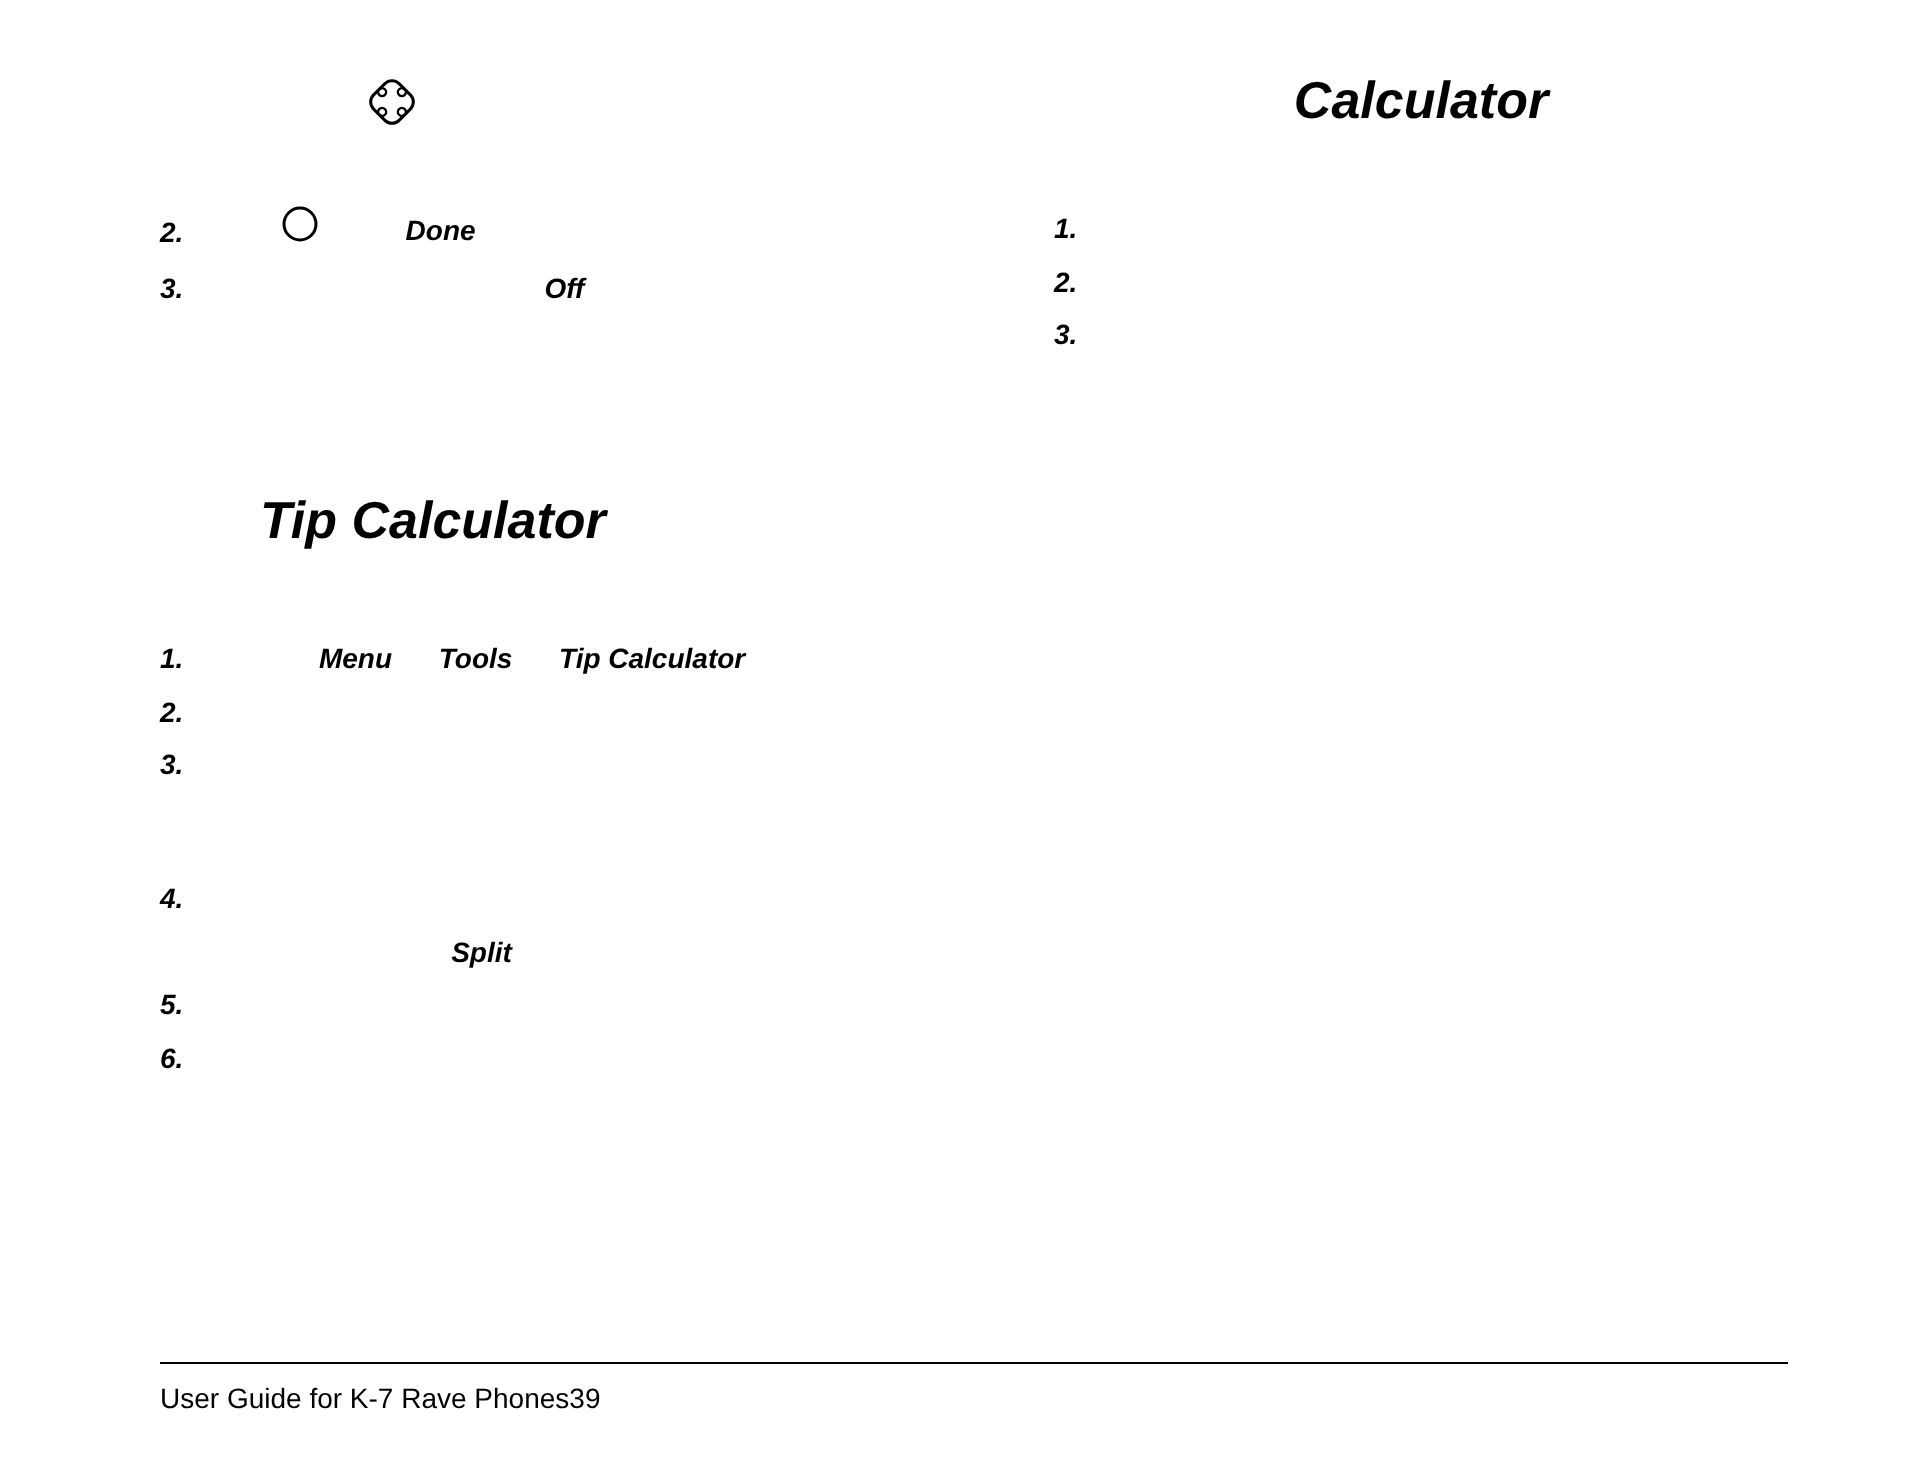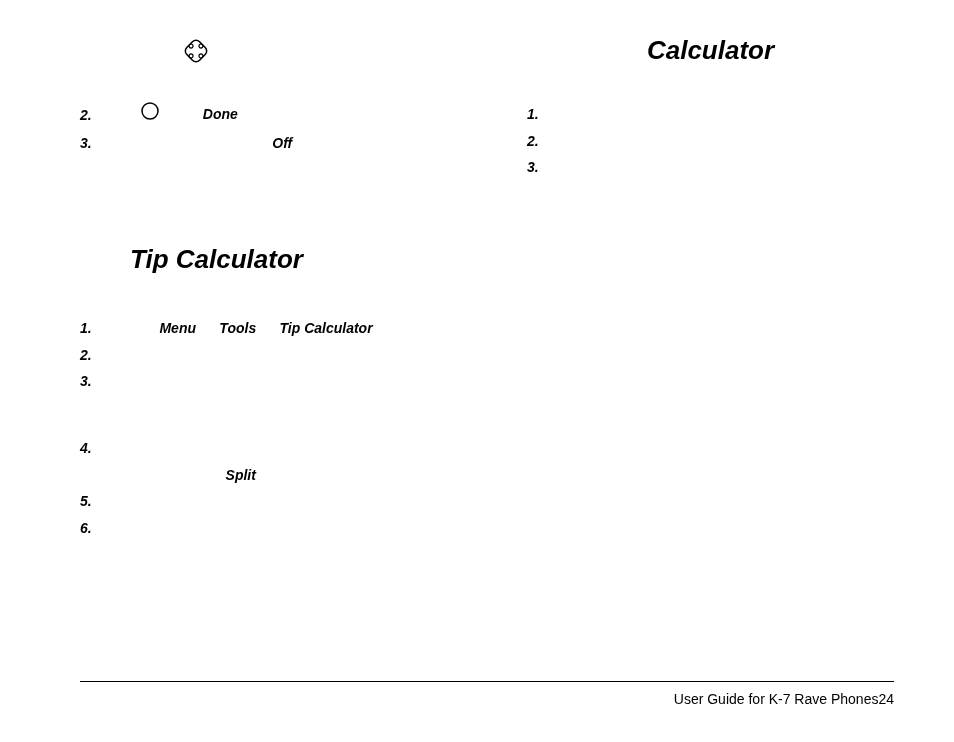--- a/index.html
+++ b/index.html
@@ -75,21 +75,21 @@
     right: 60px;
     bottom: 60px;
     border-top: 1px solid #000;
   }
   .footer {
     position: absolute;
     left: 80px;
     right: 60px;
     bottom: 35px;
     display: flex;
-    justify-content: flex-end;
+    justify-content: flex-start;
     font-size: 14px;
   }
 </style>
 </head>
 <body>
 
 <div class="page">
   <div class="columns">
 
     <div class="col">
@@ -183,15 +183,15 @@
         <div class="row">
           <span class="num">3.</span>
         </div>
       </div>
     </div>
   </div>
 
   <div class="footer-line"></div>
   <div class="footer">
     <span>User Guide for K-7 Rave Phones</span>
-    <span>24</span>
+    <span>39</span>
   </div>
 </div>
 
 </body></html>

